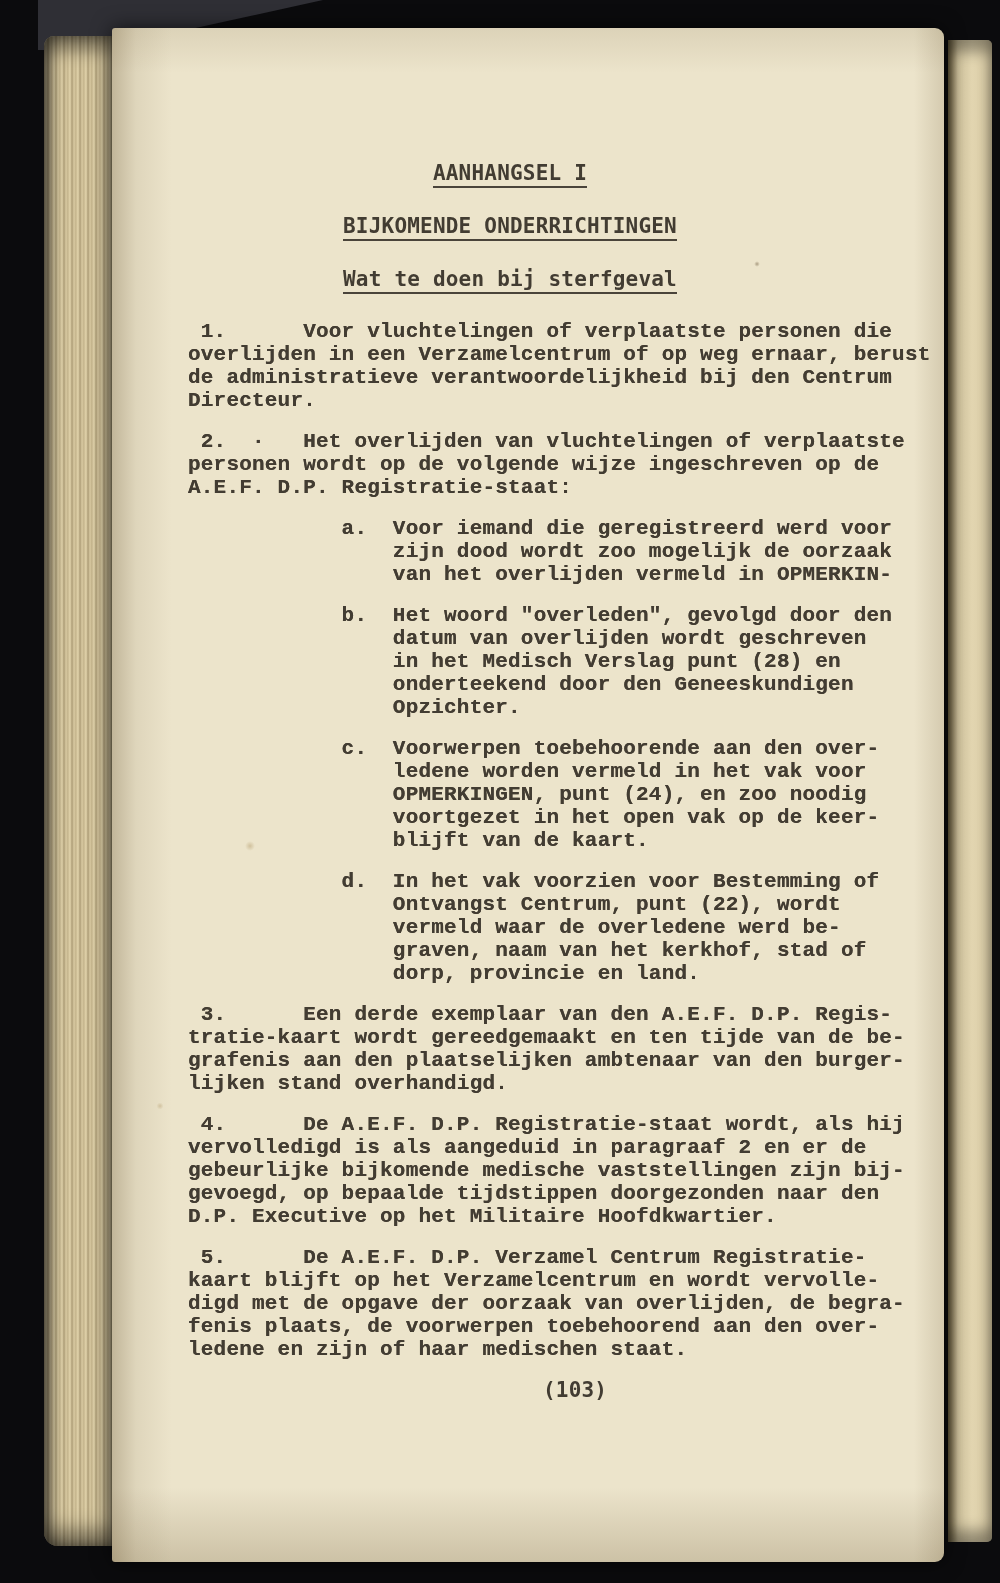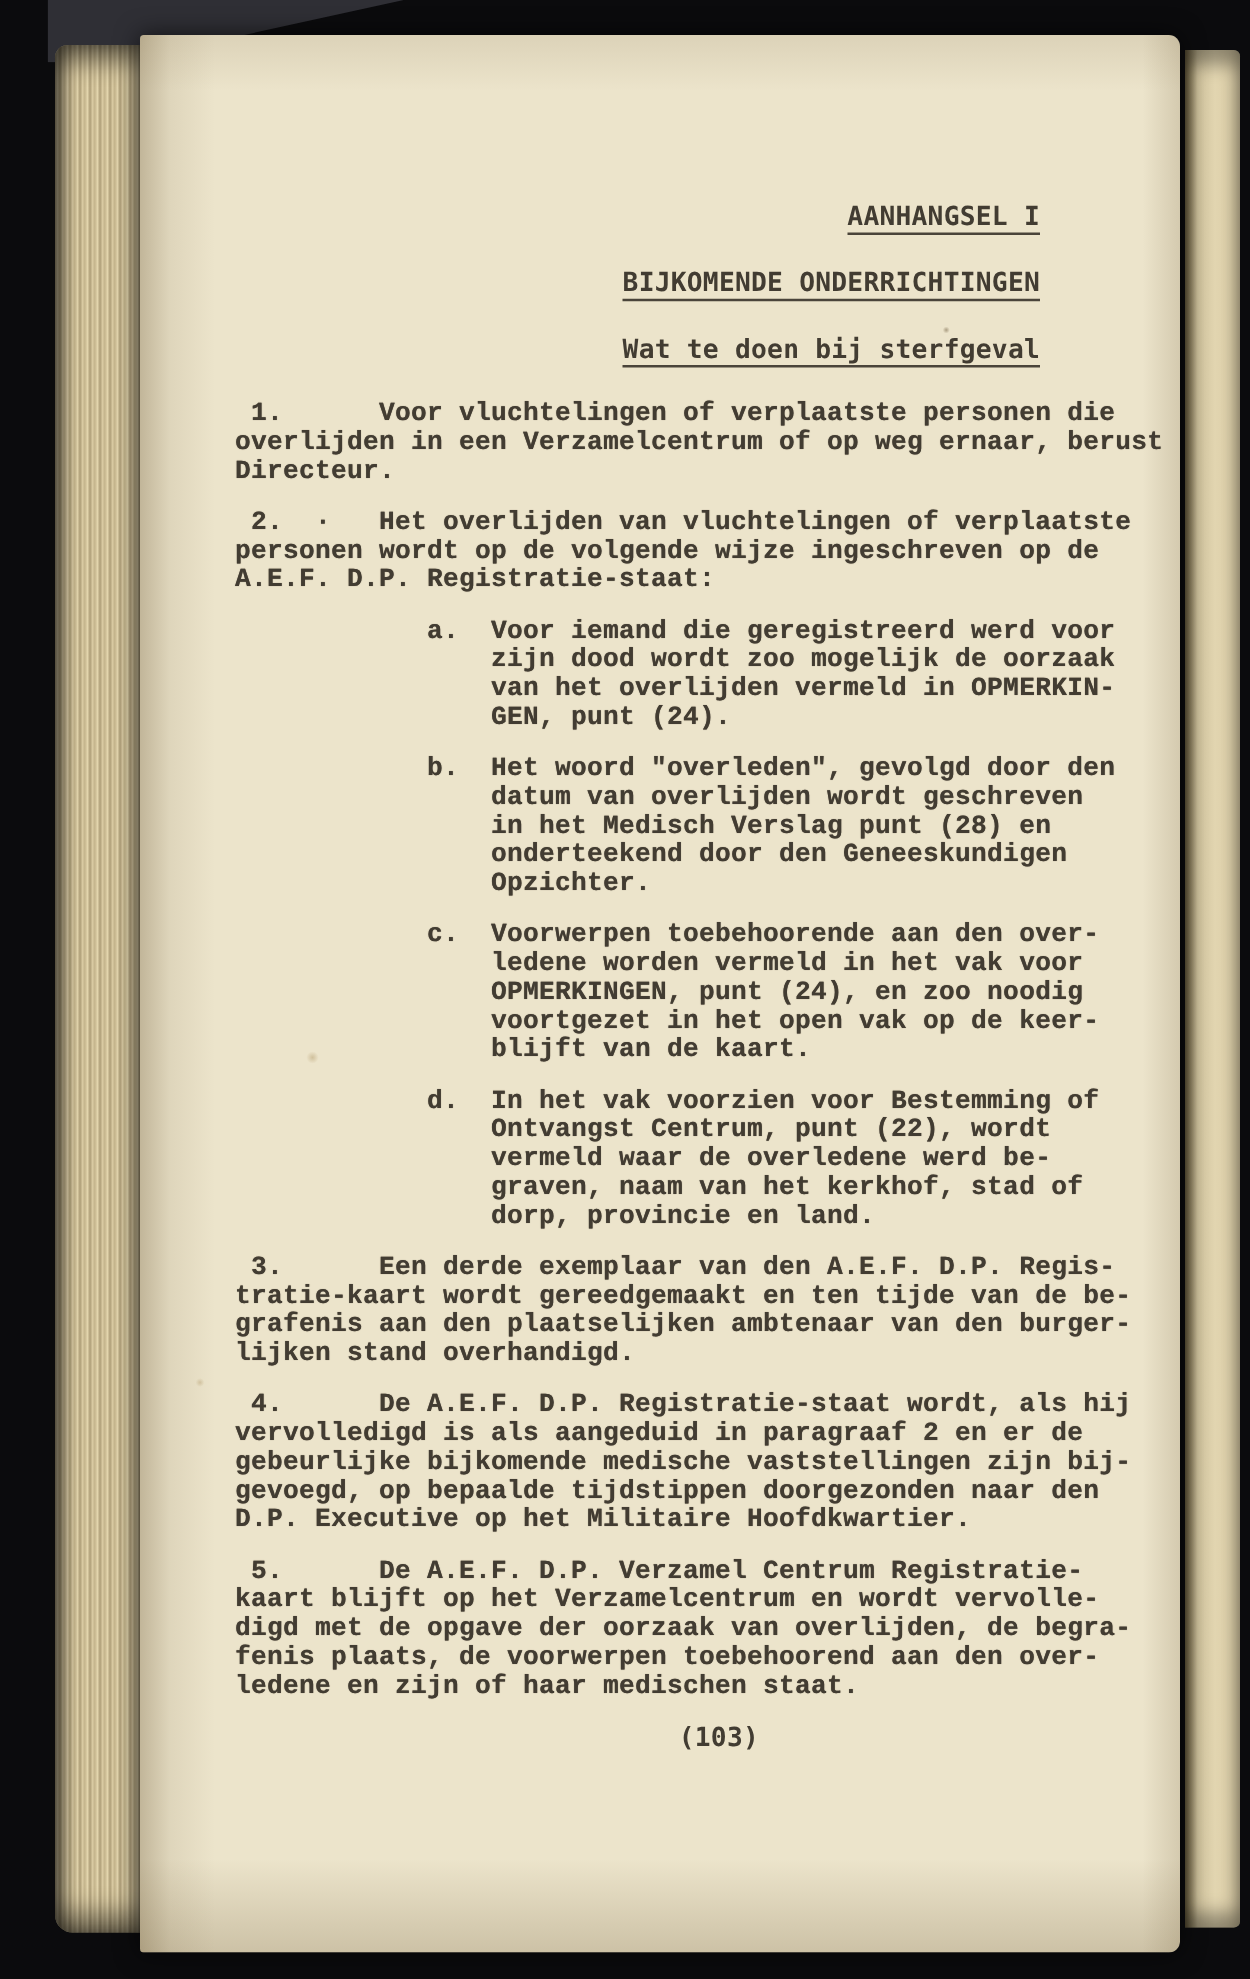--- a/index.html
+++ b/index.html
@@ -58,21 +58,21 @@
   .content {
     position: absolute;
     left: 0; top: 0; right: 0; bottom: 0;
     padding: 133px 0 0 76px;
     box-sizing: border-box;
     color: #423c32;
     font-size: 21px;
     font-weight: 700;
     letter-spacing: 0.2px;
   }
-  .headwrap { width: 644px; text-align: right; margin: 0 0 26px 0; }
+  .headwrap { width: 644px; text-align: center; margin: 0 0 26px 0; }
   .headwrap.last { }
   .headwrap .u {
     display: inline-block;
     border-bottom: 2.5px solid #4a443a;
     padding-bottom: 1px;
     line-height: 23px;
     white-space: pre;
   }
   .para { margin: 0 0 18px 0; }
   .tline {
@@ -106,34 +106,34 @@
       <div class="headwrap">
         <span class="u">BIJKOMENDE ONDERRICHTINGEN</span>
       </div>
       <div class="headwrap last">
         <span class="u">Wat te doen bij sterfgeval</span>
       </div>
 
       <div class="para">
         <div class="tline"> 1.      Voor vluchtelingen of verplaatste personen die</div>
         <div class="tline">overlijden in een Verzamelcentrum of op weg ernaar, berust</div>
+        <div class="tline">de administratieve verantwoordelijkheid bij den Centrum</div>
         <div class="tline">Directeur.</div>
       </div>
 
       <div class="para">
         <div class="tline"> 2.  ·   Het overlijden van vluchtelingen of verplaatste</div>
         <div class="tline">personen wordt op de volgende wijze ingeschreven op de</div>
         <div class="tline">A.E.F. D.P. Registratie-staat:</div>
       </div>
 
       <div class="para">
         <div class="tline">            a.  Voor iemand die geregistreerd werd voor</div>
         <div class="tline">                zijn dood wordt zoo mogelijk de oorzaak</div>
         <div class="tline">                van het overlijden vermeld in OPMERKIN-</div>
-        <div class="tline">                GEN, punt (24).</div>
       </div>
 
       <div class="para">
         <div class="tline">            b.  Het woord "overleden", gevolgd door den</div>
         <div class="tline">                datum van overlijden wordt geschreven</div>
         <div class="tline">                in het Medisch Verslag punt (28) en</div>
         <div class="tline">                onderteekend door den Geneeskundigen</div>
         <div class="tline">                Opzichter.</div>
       </div>
 

